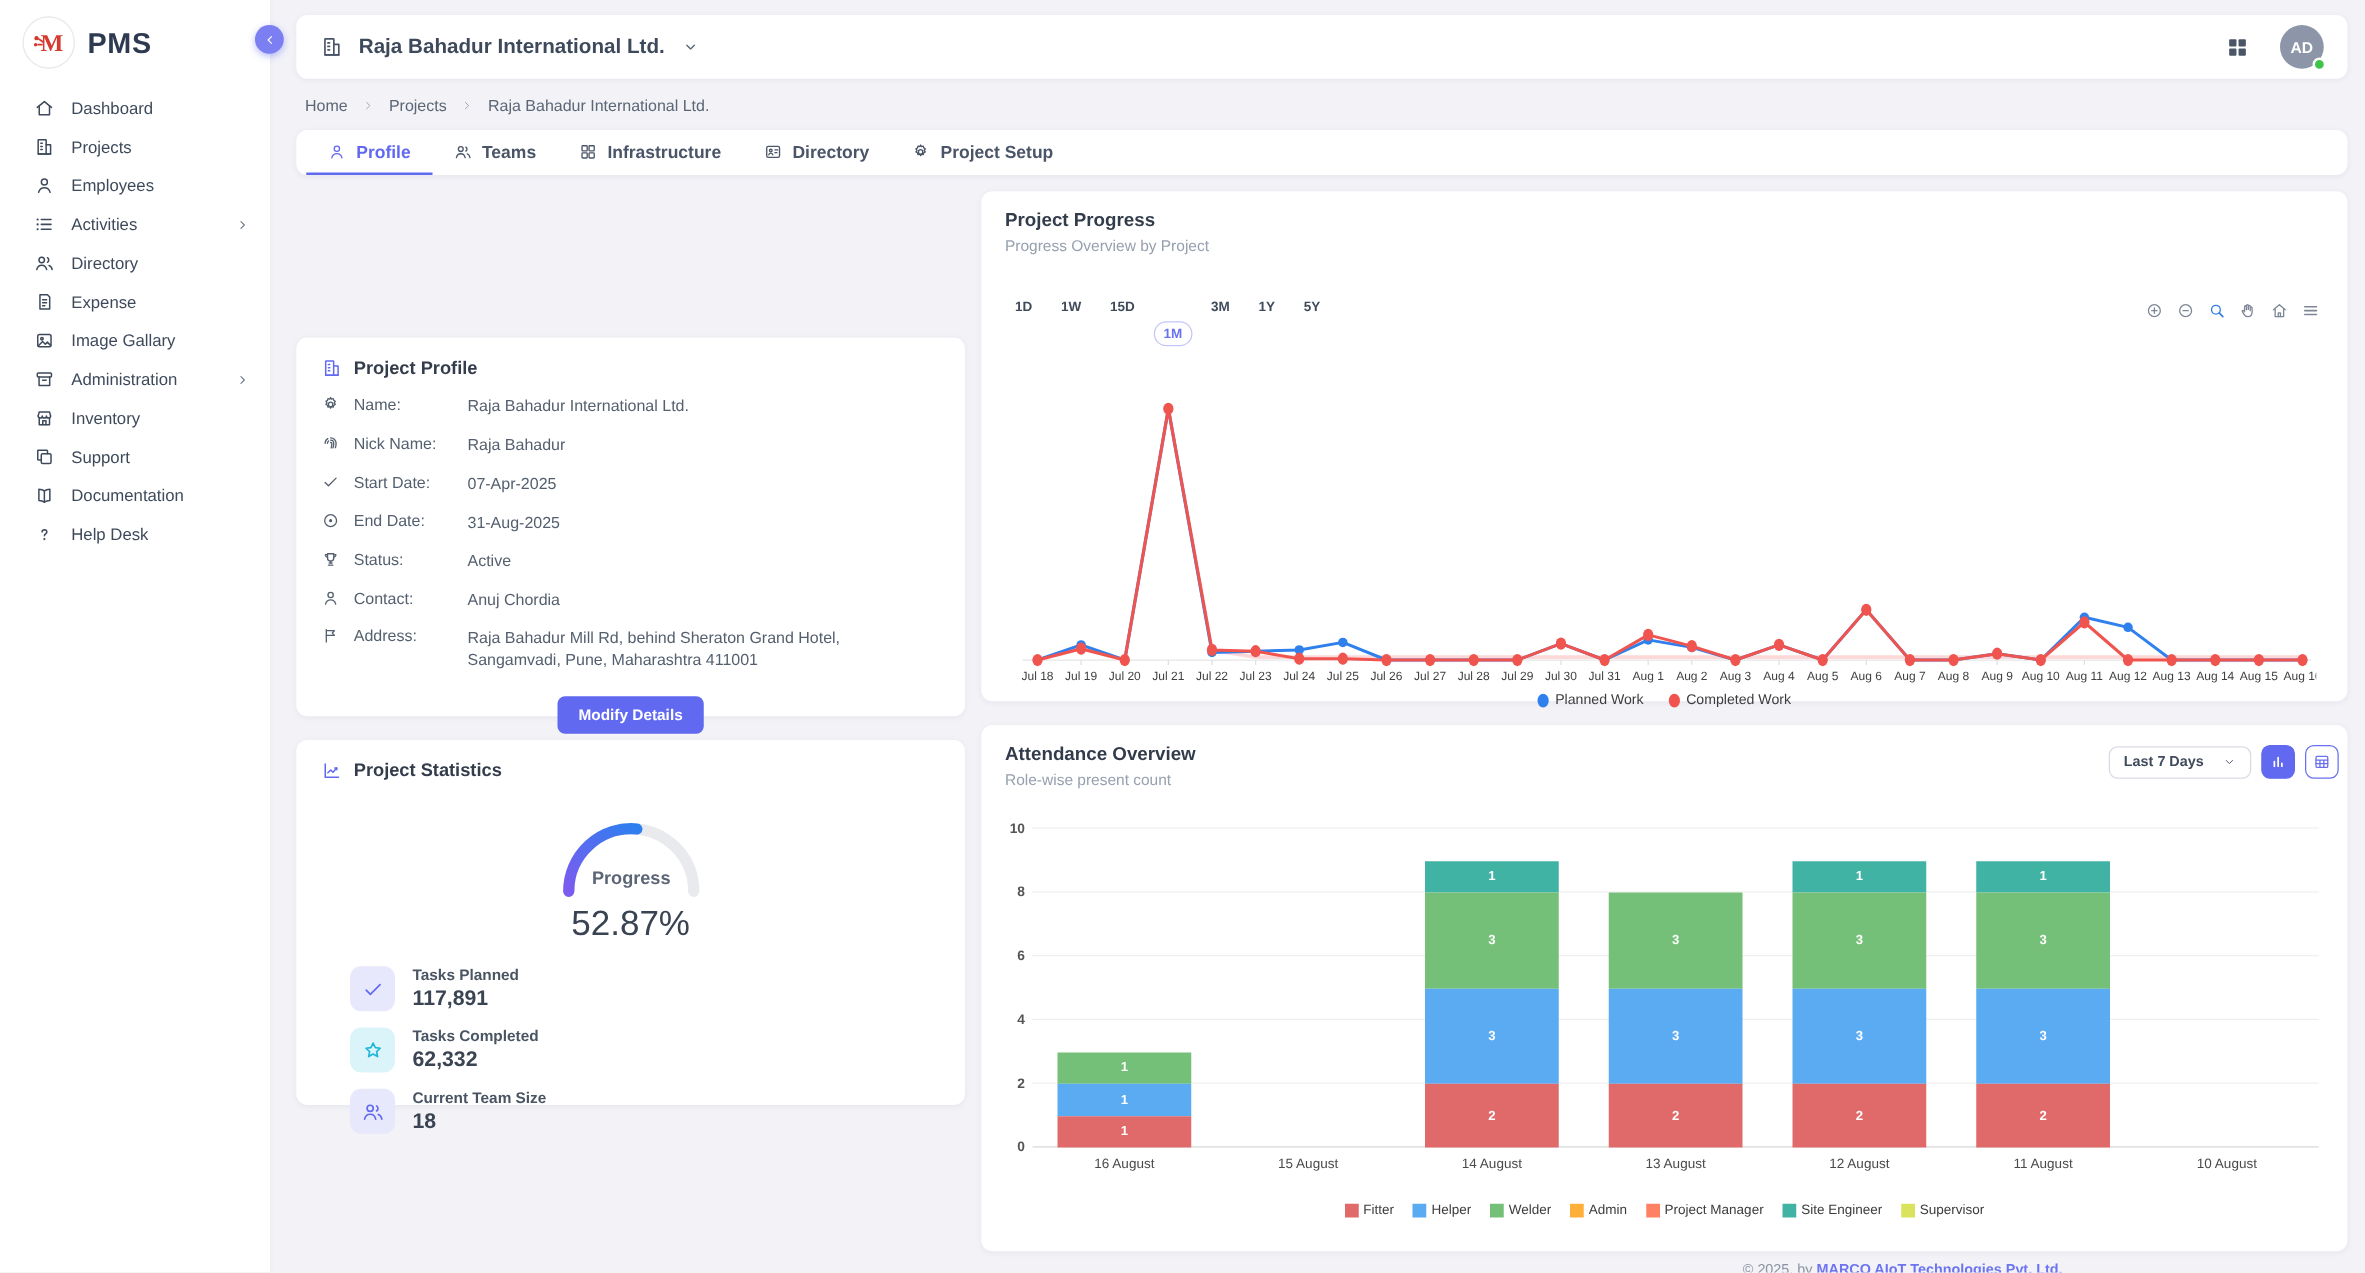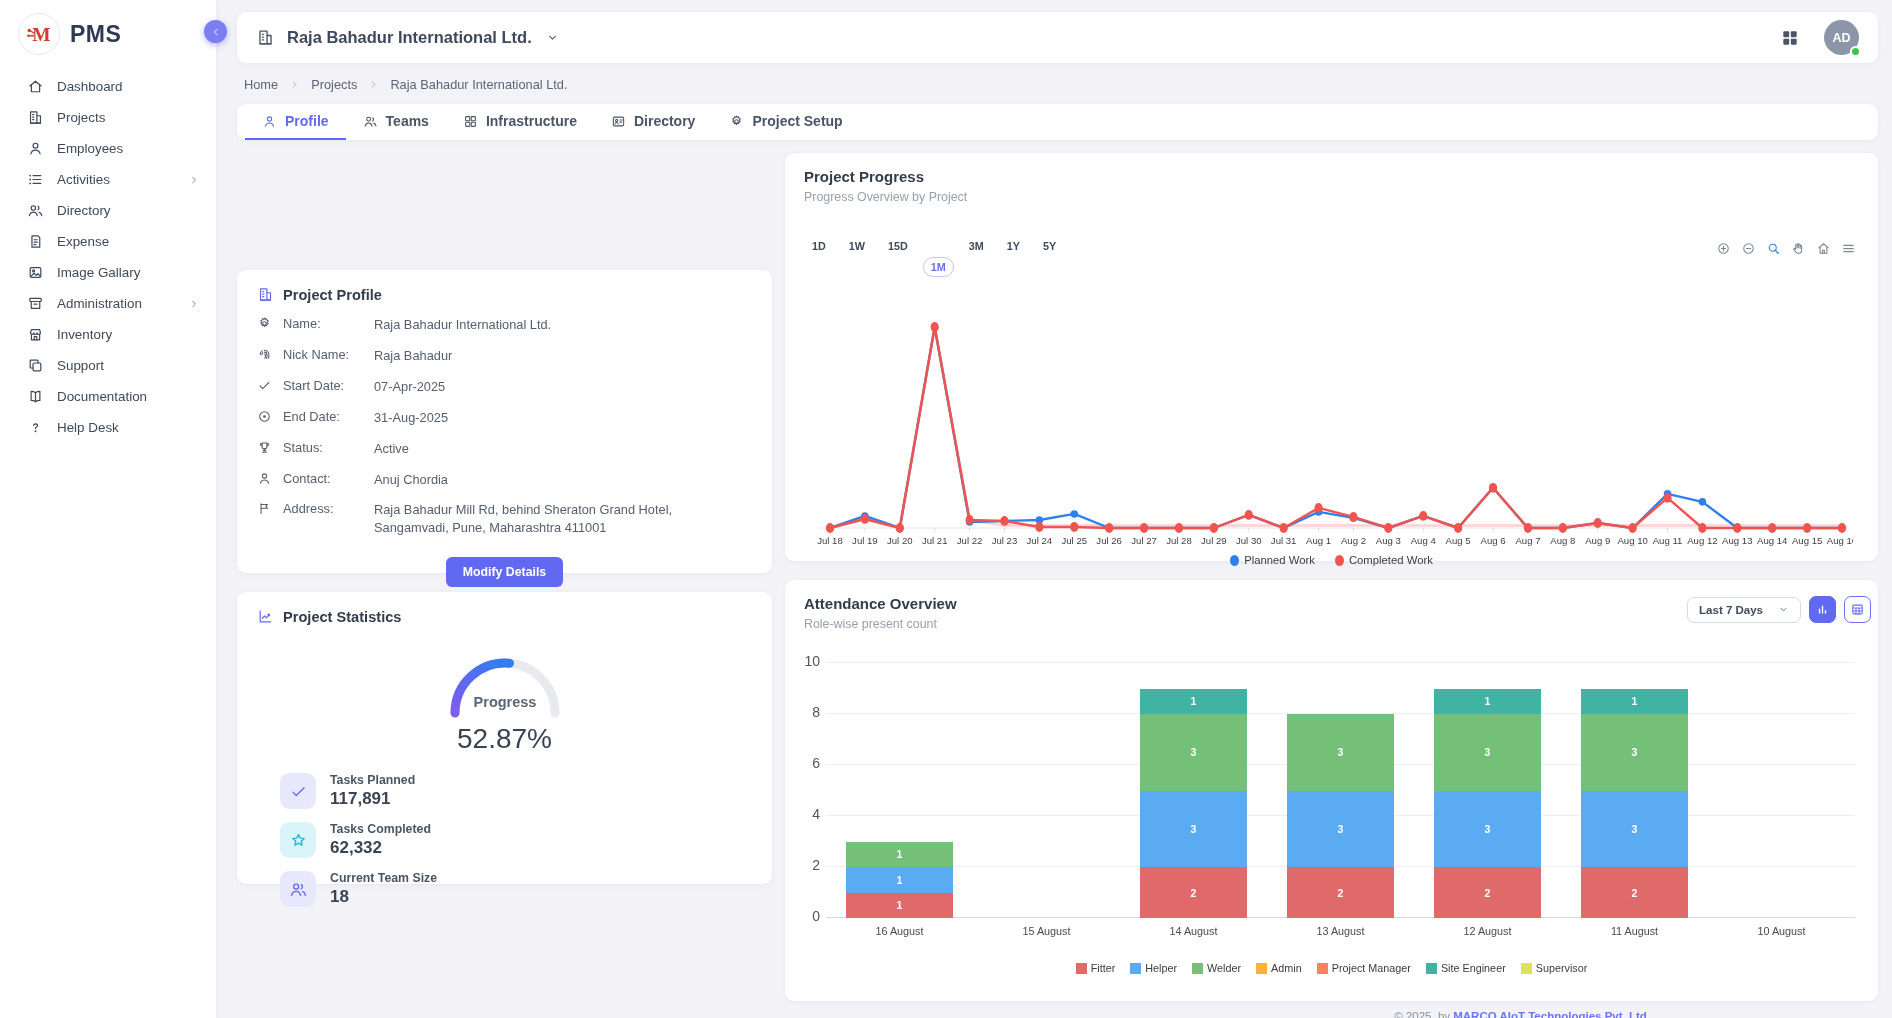--- a/index.html
+++ b/index.html
@@ -92,21 +92,21 @@
   .select-box { display:flex; align-items:center; gap:15px; border:1px solid #d7dbe3; border-radius:7px;
                 padding:6px 11px; font-size:11.5px; font-weight:600; color:#3f4a5a; background:#fff; cursor:pointer; }
   .select-box svg { width:11px; height:11px; color:#4a5568; }
   .icon-btn { width:27px; height:27px; border-radius:7px; display:flex; align-items:center; justify-content:center; cursor:pointer; }
   .icon-btn svg { width:15px; height:15px; }
   .icon-btn.filled { background:#6169f0; color:#fff; border:1px solid #6169f0; }
   .icon-btn.outline { border:1.5px solid #6970f1; color:#6970f1; background:#fff; }
   .bar-chart { position:relative; height:290px; margin-top:32px; font-size:10.5px; }
   .grid-line { position:absolute; left:22px; right:4px; height:1px; background:#efefef; }
   .grid-line.zero { background:#d9d9d9; }
-  .y-label { position:absolute; left:0; width:16px; text-align:right; color:#555; font-size:14px; }
+  .y-label { position:absolute; left:0; width:16px; text-align:right; color:#555; font-size:11px;font-weight:bold; }
   .bars-area { position:absolute; left:22px; right:4px; bottom:35px; height:255px; display:flex; align-items:flex-end; }
   .bar-col { flex:1; display:flex; justify-content:center; align-items:flex-end; height:100%; }
   .bar-stack { width:107px; display:flex; flex-direction:column-reverse; }
   .bar-seg { width:100%; display:flex; align-items:center; justify-content:center; color:#fff;
              font-size:10.5px; font-weight:700; }
   .x-labels { position:absolute; left:22px; right:4px; bottom:16px; display:flex; }
   .x-label { flex:1; text-align:center; color:#4a4a4a; font-size:10.8px; }
   .att-legend { display:flex; justify-content:center; gap:15px; margin-top:9px; font-size:10.8px; color:#3c3c3c; align-items:center; }
   .swatch { width:11px; height:11px; margin-right:4px; display:inline-block; }
   .att-legend .legend-item { display:flex; align-items:center; }

